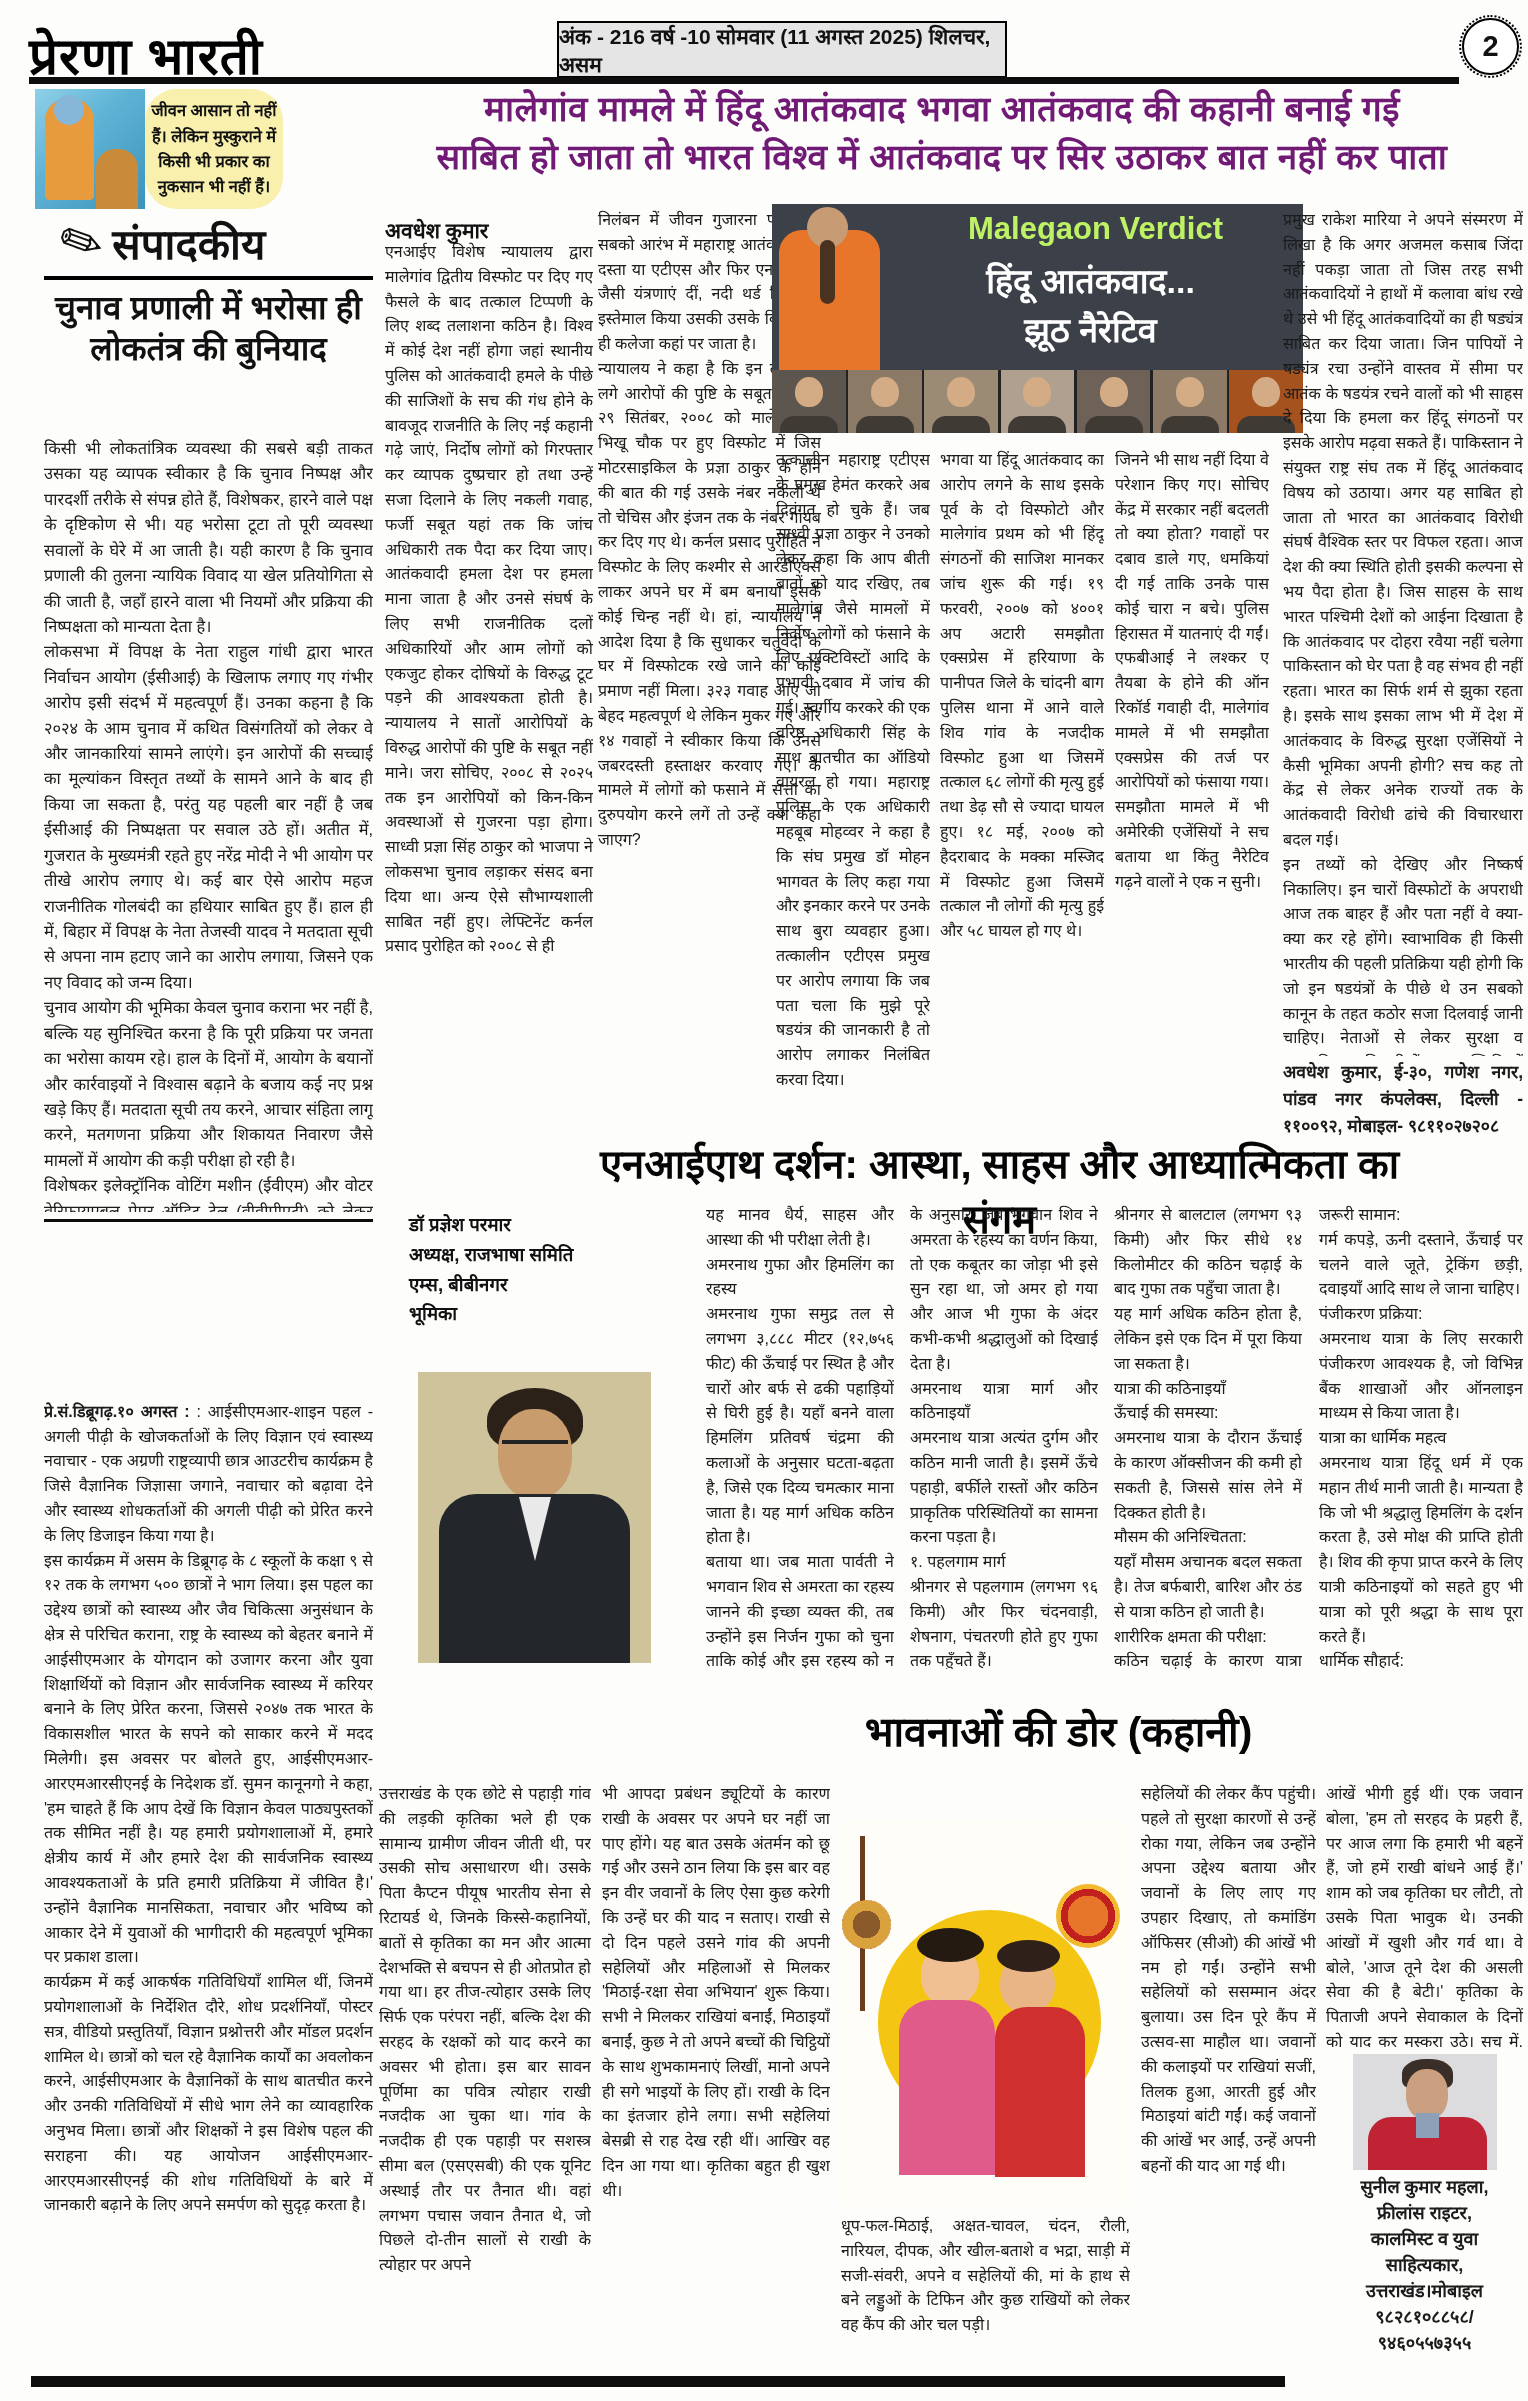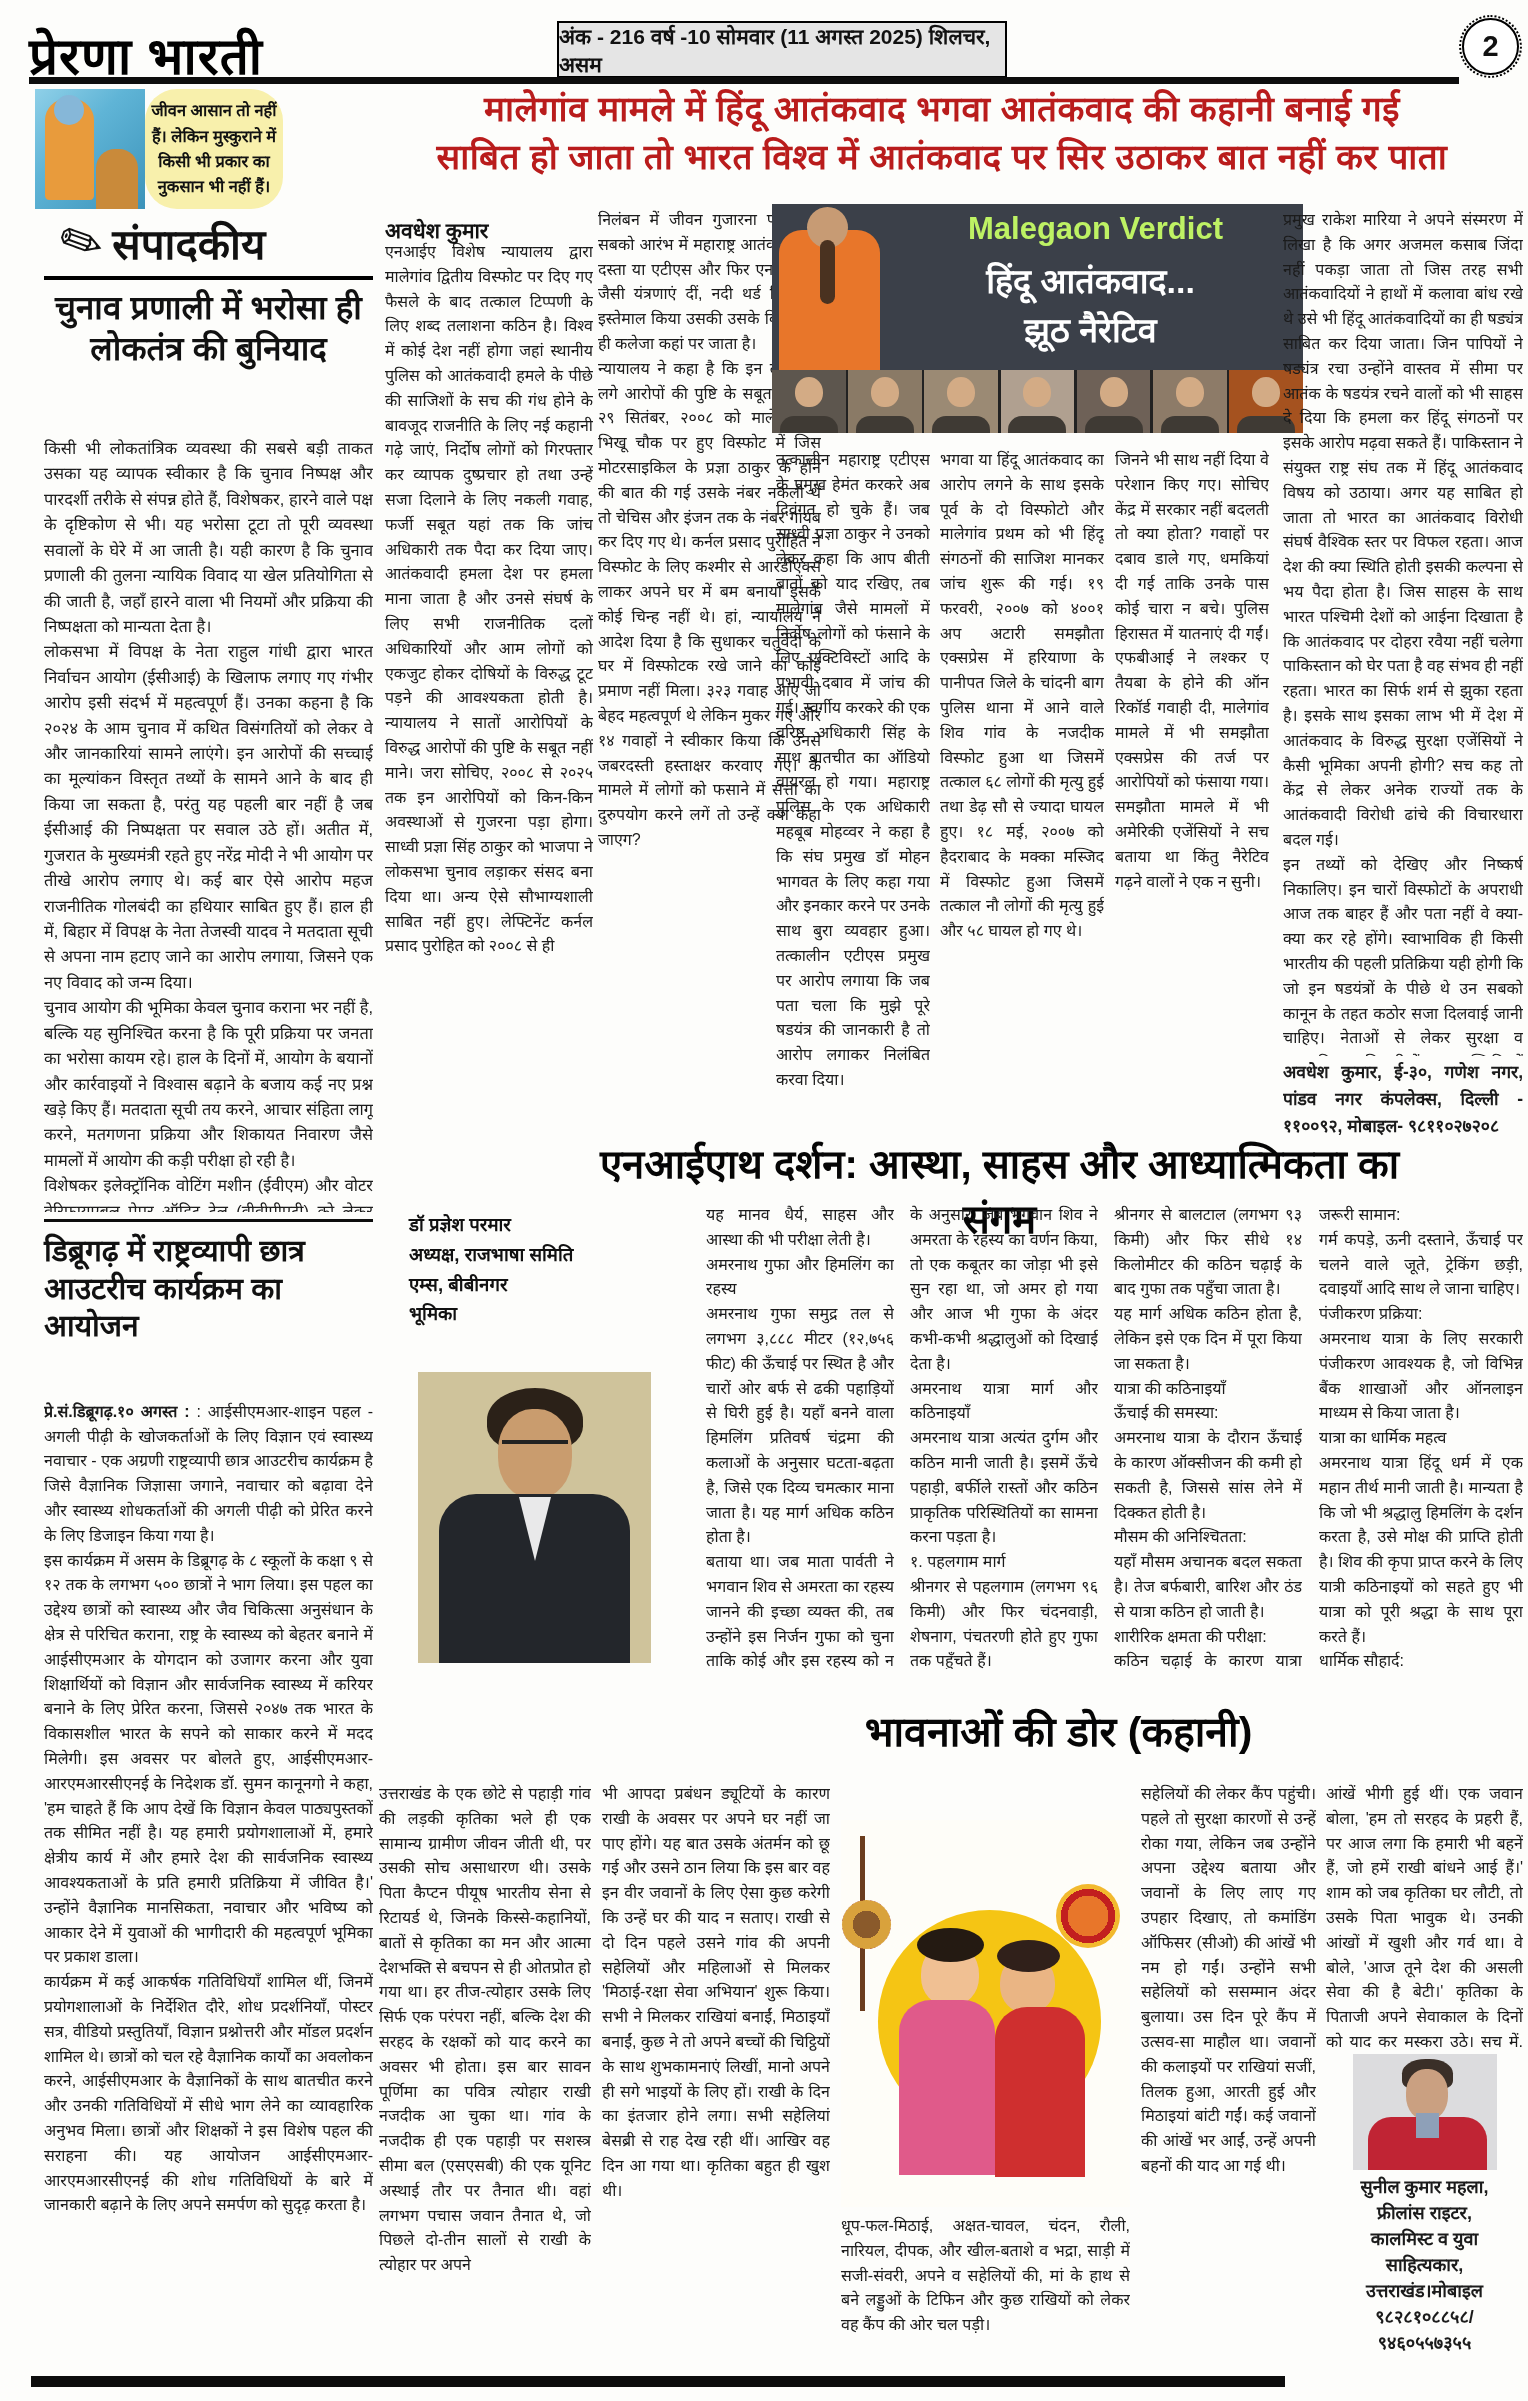--- a/index.html
+++ b/index.html
@@ -24,21 +24,21 @@
   #krishna-img{width:110px;height:120px;background:linear-gradient(135deg,#8fd0e8 0%,#5fb4d6 40%,#3c93ba 100%);
                position:relative;overflow:hidden;}
   #krishna-img .fig1{position:absolute;left:9.6px;top:9.6px;width:49px;height:101px;background:#e89b3c;
                      border-radius:21px 21px 4.2px 4.2px;}
   #krishna-img .fig1:before{content:"";position:absolute;left:9.6px;top:-3.2px;width:30px;height:30px;background:#86b7d8;border-radius:50%;}
   #krishna-img .fig2{position:absolute;right:7.4px;bottom:-4.2px;width:42px;height:64px;background:#c98a3a;border-radius:19px 19px 0 0;}
   #quote-text{flex:1;background:#f8f0ac;display:flex;align-items:center;justify-content:center;
               font-size:16.4px;font-weight:bold;text-align:center;line-height:1.55;padding:3.2px 5.3px;border-radius:32px;}
   
   .mainhead{left:390px;top:89px;width:1104px;font-size:35px;font-weight:900;text-align:center;
-            color:#b91c1c;line-height:1.0;letter-spacing:0.5px;}
+            color:#701a75;line-height:1.0;letter-spacing:0.5px;}
   
   #edit-header{left:44px;top:208px;width:329px;height:68px;border-bottom:4.8px solid #000;
                display:flex;align-items:center;}
   #edit-icon{font-size:51px;transform:rotate(-25deg);margin:0 9.6px 0 16px;}
   #edit-title{font-size:42px;font-weight:900;}
   #edit-headline{left:44px;top:287px;width:329px;font-size:33px;font-weight:900;text-align:center;line-height:1.25;}
   
   #mg-img{left:772px;top:204px;width:531px;height:229px;background:#3b4049;overflow:hidden;}
   #mg-title{position:absolute;left:122px;top:7.4px;width:403px;text-align:center;
             font-size:31px;font-weight:800;color:#bef264;}
@@ -218,21 +218,20 @@
 यात्रा का धार्मिक महत्व
 अमरनाथ यात्रा हिंदू धर्म में एक महान तीर्थ मानी जाती है। मान्यता है कि जो भी श्रद्धालु हिमलिंग के दर्शन करता है, उसे मोक्ष की प्राप्ति होती है। शिव की कृपा प्राप्त करने के लिए यात्री कठिनाइयों को सहते हुए भी यात्रा को पूरी श्रद्धा के साथ पूरा करते हैं।
 धार्मिक सौहार्द:
 यह यात्रा विभिन्न धर्मों और समुदायों के बीच समन्वय को बढ़ावा देती है, क्योंकि स्थानीय मुस्लिम समुदाय भी श्रद्धालुओं की सहायता करते हैं।
 साहस और धैर्य का विकास:
 इस यात्रा में भाग लेने वाले यात्रियों में मानसिक और शारीरिक दृढ़ता का विकास होता है।
 निष्कर्ष
 अमरनाथ यात्रा केवल एक धार्मिक यात्रा नहीं है, बल्कि यह साहस, धैर्य और आस्था का प्रतीक भी है।</div>
 
   <div class="abs hrule" style="left:44px;top:1219px;width:329px;height:2.7px;"></div>
-  <div class="abs" style="left:44px;top:1232px;width:329px;font-size:30px;font-weight:900;line-height:1.25;">डिब्रूगढ़ में राष्ट्रव्यापी छात्र आउटरीच कार्यक्रम का आयोजन</div>
   <div class="col" style="left:44px;top:1375px;width:329px;height:997px;">
     <span class="bold">प्रे.सं.डिब्रूगढ़.१० अगस्त : </span><span>: आईसीएमआर-शाइन पहल - अगली पीढ़ी के खोजकर्ताओं के लिए विज्ञान एवं स्वास्थ्य नवाचार - एक अग्रणी राष्ट्रव्यापी छात्र आउटरीच कार्यक्रम है जिसे वैज्ञानिक जिज्ञासा जगाने, नवाचार को बढ़ावा देने और स्वास्थ्य शोधकर्ताओं की अगली पीढ़ी को प्रेरित करने के लिए डिजाइन किया गया है।
 इस कार्यक्रम में असम के डिब्रूगढ़ के ८ स्कूलों के कक्षा ९ से १२ तक के लगभग ५०० छात्रों ने भाग लिया। इस पहल का उद्देश्य छात्रों को स्वास्थ्य और जैव चिकित्सा अनुसंधान के क्षेत्र से परिचित कराना, राष्ट्र के स्वास्थ्य को बेहतर बनाने में आईसीएमआर के योगदान को उजागर करना और युवा शिक्षार्थियों को विज्ञान और सार्वजनिक स्वास्थ्य में करियर बनाने के लिए प्रेरित करना, जिससे २०४७ तक भारत के विकासशील भारत के सपने को साकार करने में मदद मिलेगी। इस अवसर पर बोलते हुए, आईसीएमआर-आरएमआरसीएनई के निदेशक डॉ. सुमन कानूनगो ने कहा, 'हम चाहते हैं कि आप देखें कि विज्ञान केवल पाठ्यपुस्तकों तक सीमित नहीं है। यह हमारी प्रयोगशालाओं में, हमारे क्षेत्रीय कार्य में और हमारे देश की सार्वजनिक स्वास्थ्य आवश्यकताओं के प्रति हमारी प्रतिक्रिया में जीवित है।' उन्होंने वैज्ञानिक मानसिकता, नवाचार और भविष्य को आकार देने में युवाओं की भागीदारी की महत्वपूर्ण भूमिका पर प्रकाश डाला।
 कार्यक्रम में कई आकर्षक गतिविधियाँ शामिल थीं, जिनमें प्रयोगशालाओं के निर्देशित दौरे, शोध प्रदर्शनियाँ, पोस्टर सत्र, वीडियो प्रस्तुतियाँ, विज्ञान प्रश्नोत्तरी और मॉडल प्रदर्शन शामिल थे। छात्रों को चल रहे वैज्ञानिक कार्यों का अवलोकन करने, आईसीएमआर के वैज्ञानिकों के साथ बातचीत करने और उनकी गतिविधियों में सीधे भाग लेने का व्यावहारिक अनुभव मिला। छात्रों और शिक्षकों ने इस विशेष पहल की सराहना की। यह आयोजन आईसीएमआर-आरएमआरसीएनई की शोध गतिविधियों के बारे में जानकारी बढ़ाने के लिए अपने समर्पण को सुदृढ़ करता है।</span>
   </div>
 
   <div class="abs secthead" style="left:679px;top:1702px;width:759px;font-size:41px;">भावनाओं की डोर (कहानी)</div>
   <div class="col" style="left:379px;top:1782px;width:212px;height:594px;">उत्तराखंड के एक छोटे से पहाड़ी गांव की लड़की कृतिका भले ही एक सामान्य ग्रामीण जीवन जीती थी, पर उसकी सोच असाधारण थी। उसके पिता कैप्टन पीयूष भारतीय सेना से रिटायर्ड थे, जिनके किस्से-कहानियों, बातों से कृतिका का मन और आत्मा देशभक्ति से बचपन से ही ओतप्रोत हो गया था। हर तीज-त्योहार उसके लिए सिर्फ एक परंपरा नहीं, बल्कि देश की सरहद के रक्षकों को याद करने का अवसर भी होता। इस बार सावन पूर्णिमा का पवित्र त्योहार राखी नजदीक आ चुका था। गांव के नजदीक ही एक पहाड़ी पर सशस्त्र सीमा बल (एसएसबी) की एक यूनिट अस्थाई तौर पर तैनात थी। वहां लगभग पचास जवान तैनात थे, जो पिछले दो-तीन सालों से राखी के त्योहार पर अपने</div>
   <div class="col" style="left:602px;top:1782px;width:228px;height:594px;">भी आपदा प्रबंधन ड्यूटियों के कारण राखी के अवसर पर अपने घर नहीं जा पाए होंगे। यह बात उसके अंतर्मन को छू गई और उसने ठान लिया कि इस बार वह इन वीर जवानों के लिए ऐसा कुछ करेगी कि उन्हें घर की याद न सताए। राखी से दो दिन पहले उसने गांव की अपनी सहेलियों और महिलाओं से मिलकर 'मिठाई-रक्षा सेवा अभियान' शुरू किया। सभी ने मिलकर राखियां बनाईं, मिठाइयाँ बनाईं, कुछ ने तो अपने बच्चों की चिट्ठियों के साथ शुभकामनाएं लिखीं, मानो अपने ही सगे भाइयों के लिए हों। राखी के दिन का इंतजार होने लगा। सभी सहेलियां बेसब्री से राह देख रही थीं। आखिर वह दिन आ गया था। कृतिका बहुत ही खुश थी।</div>
 

